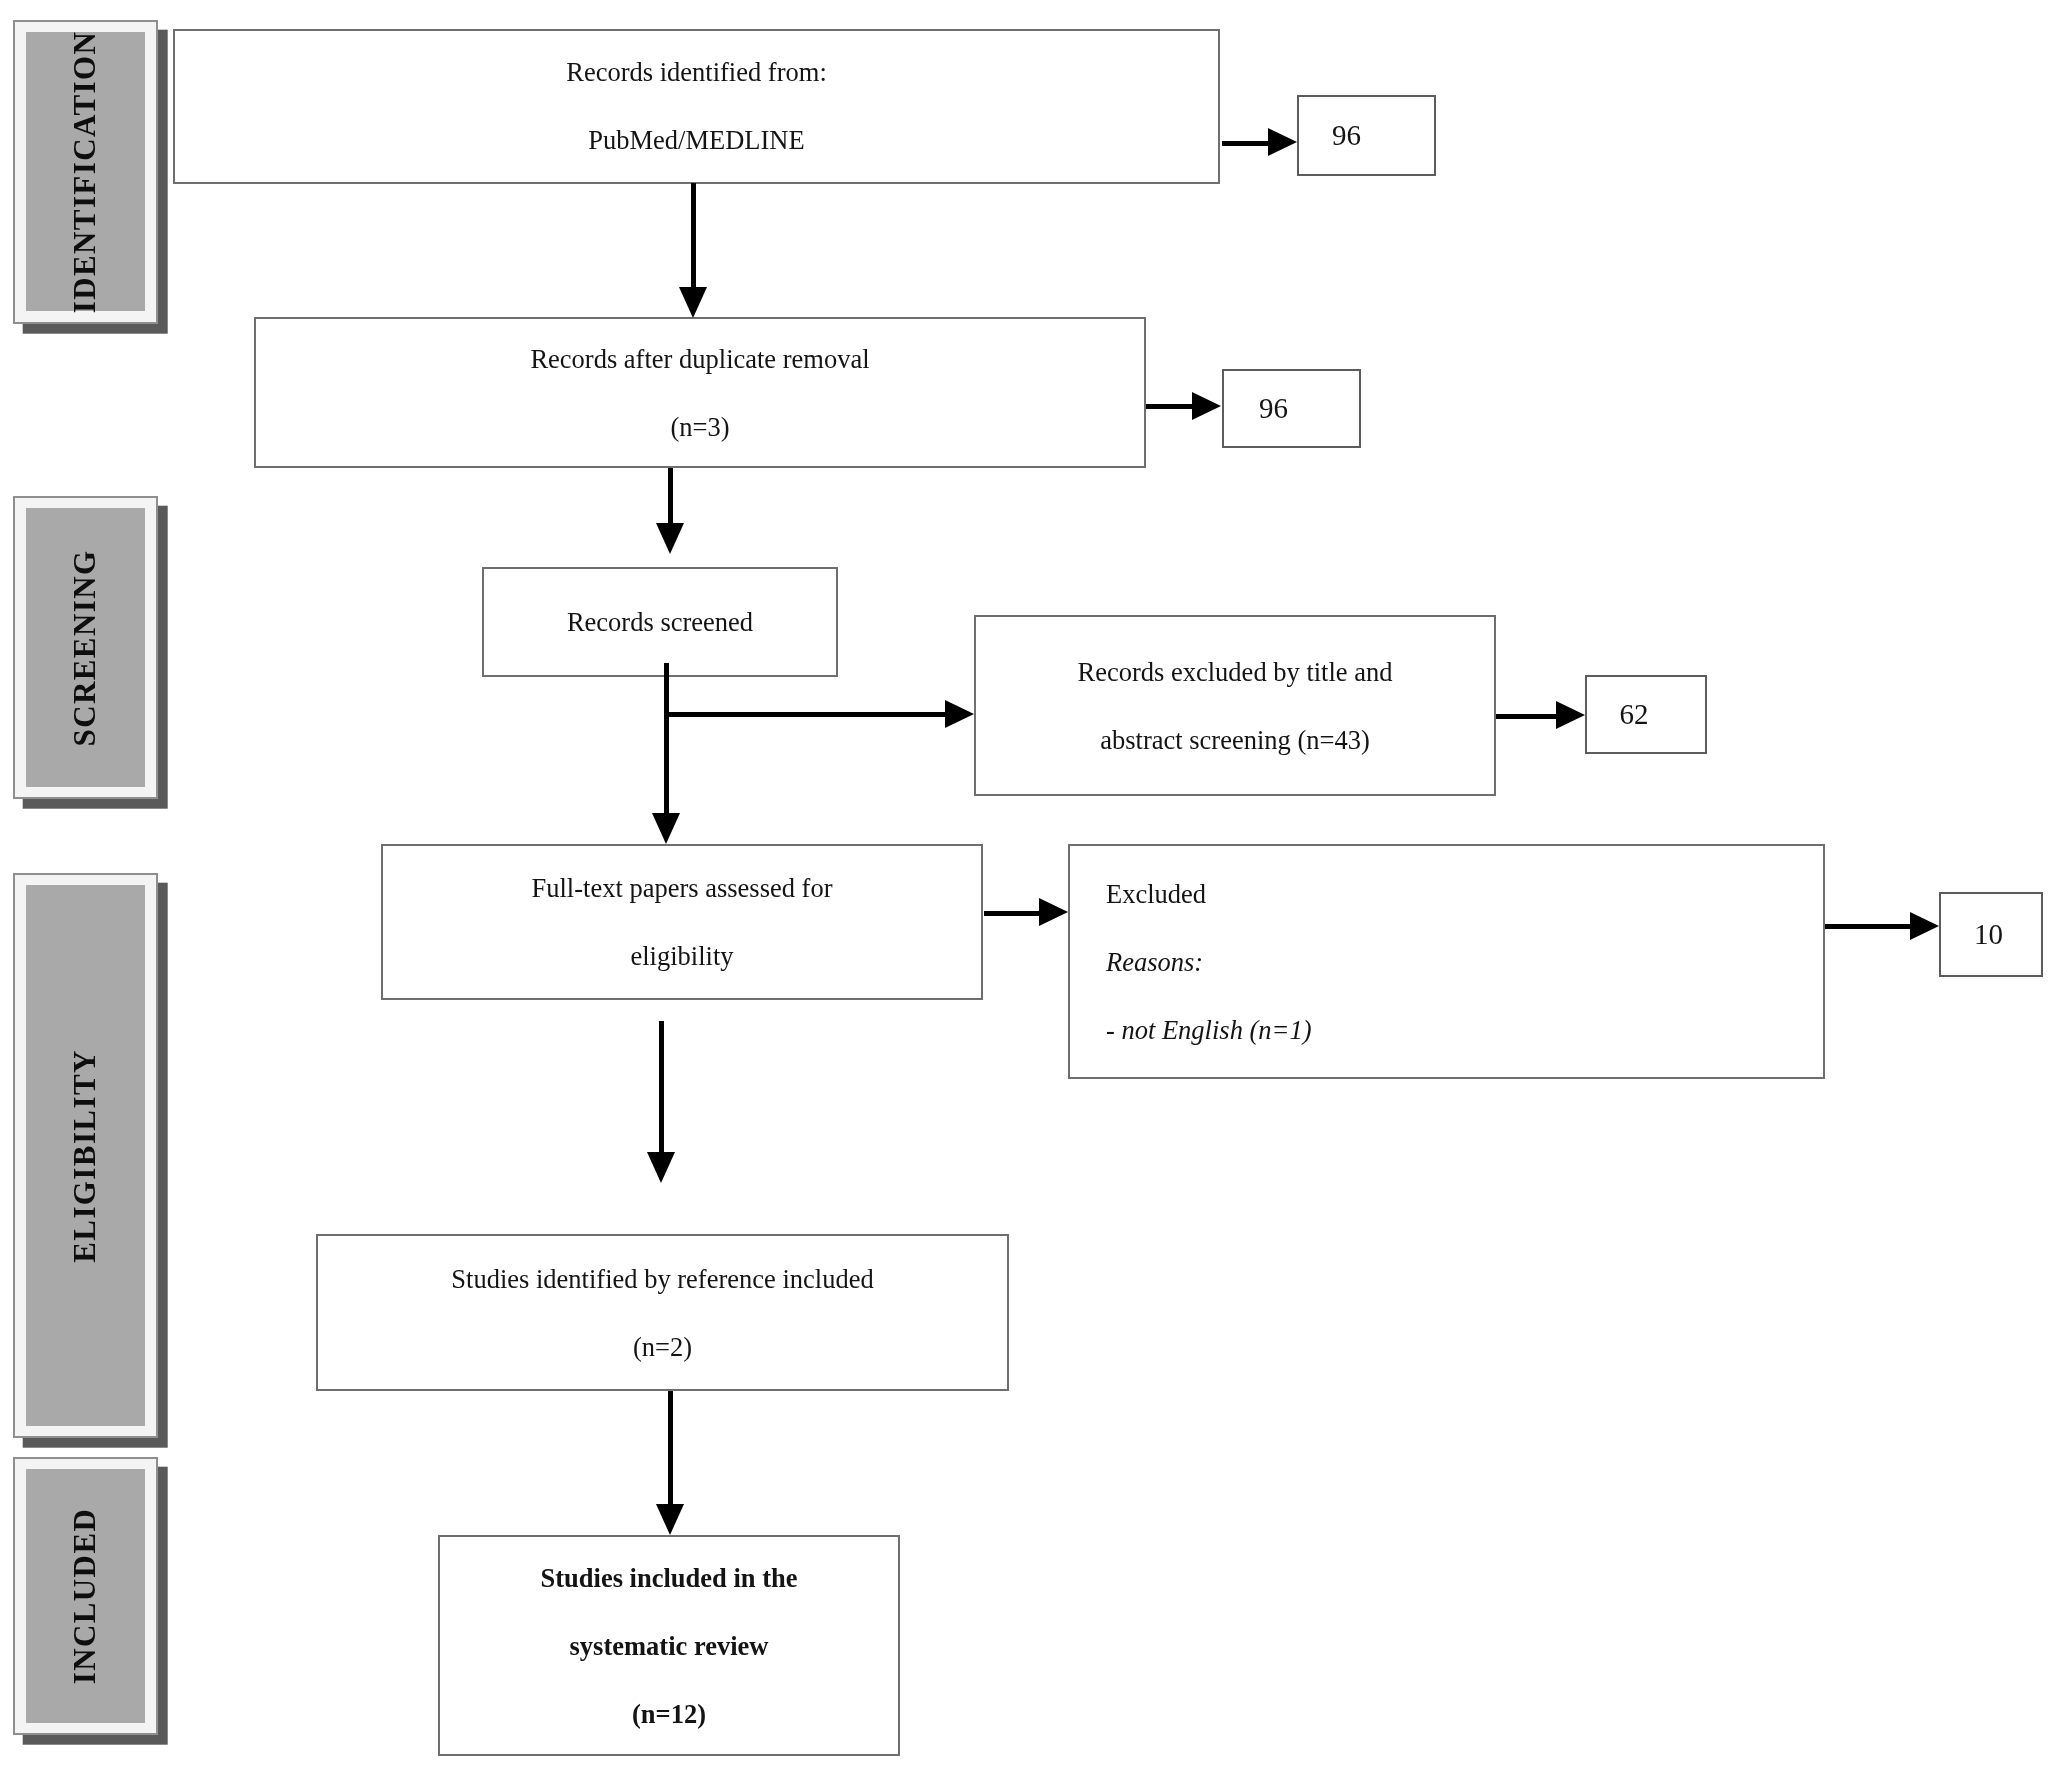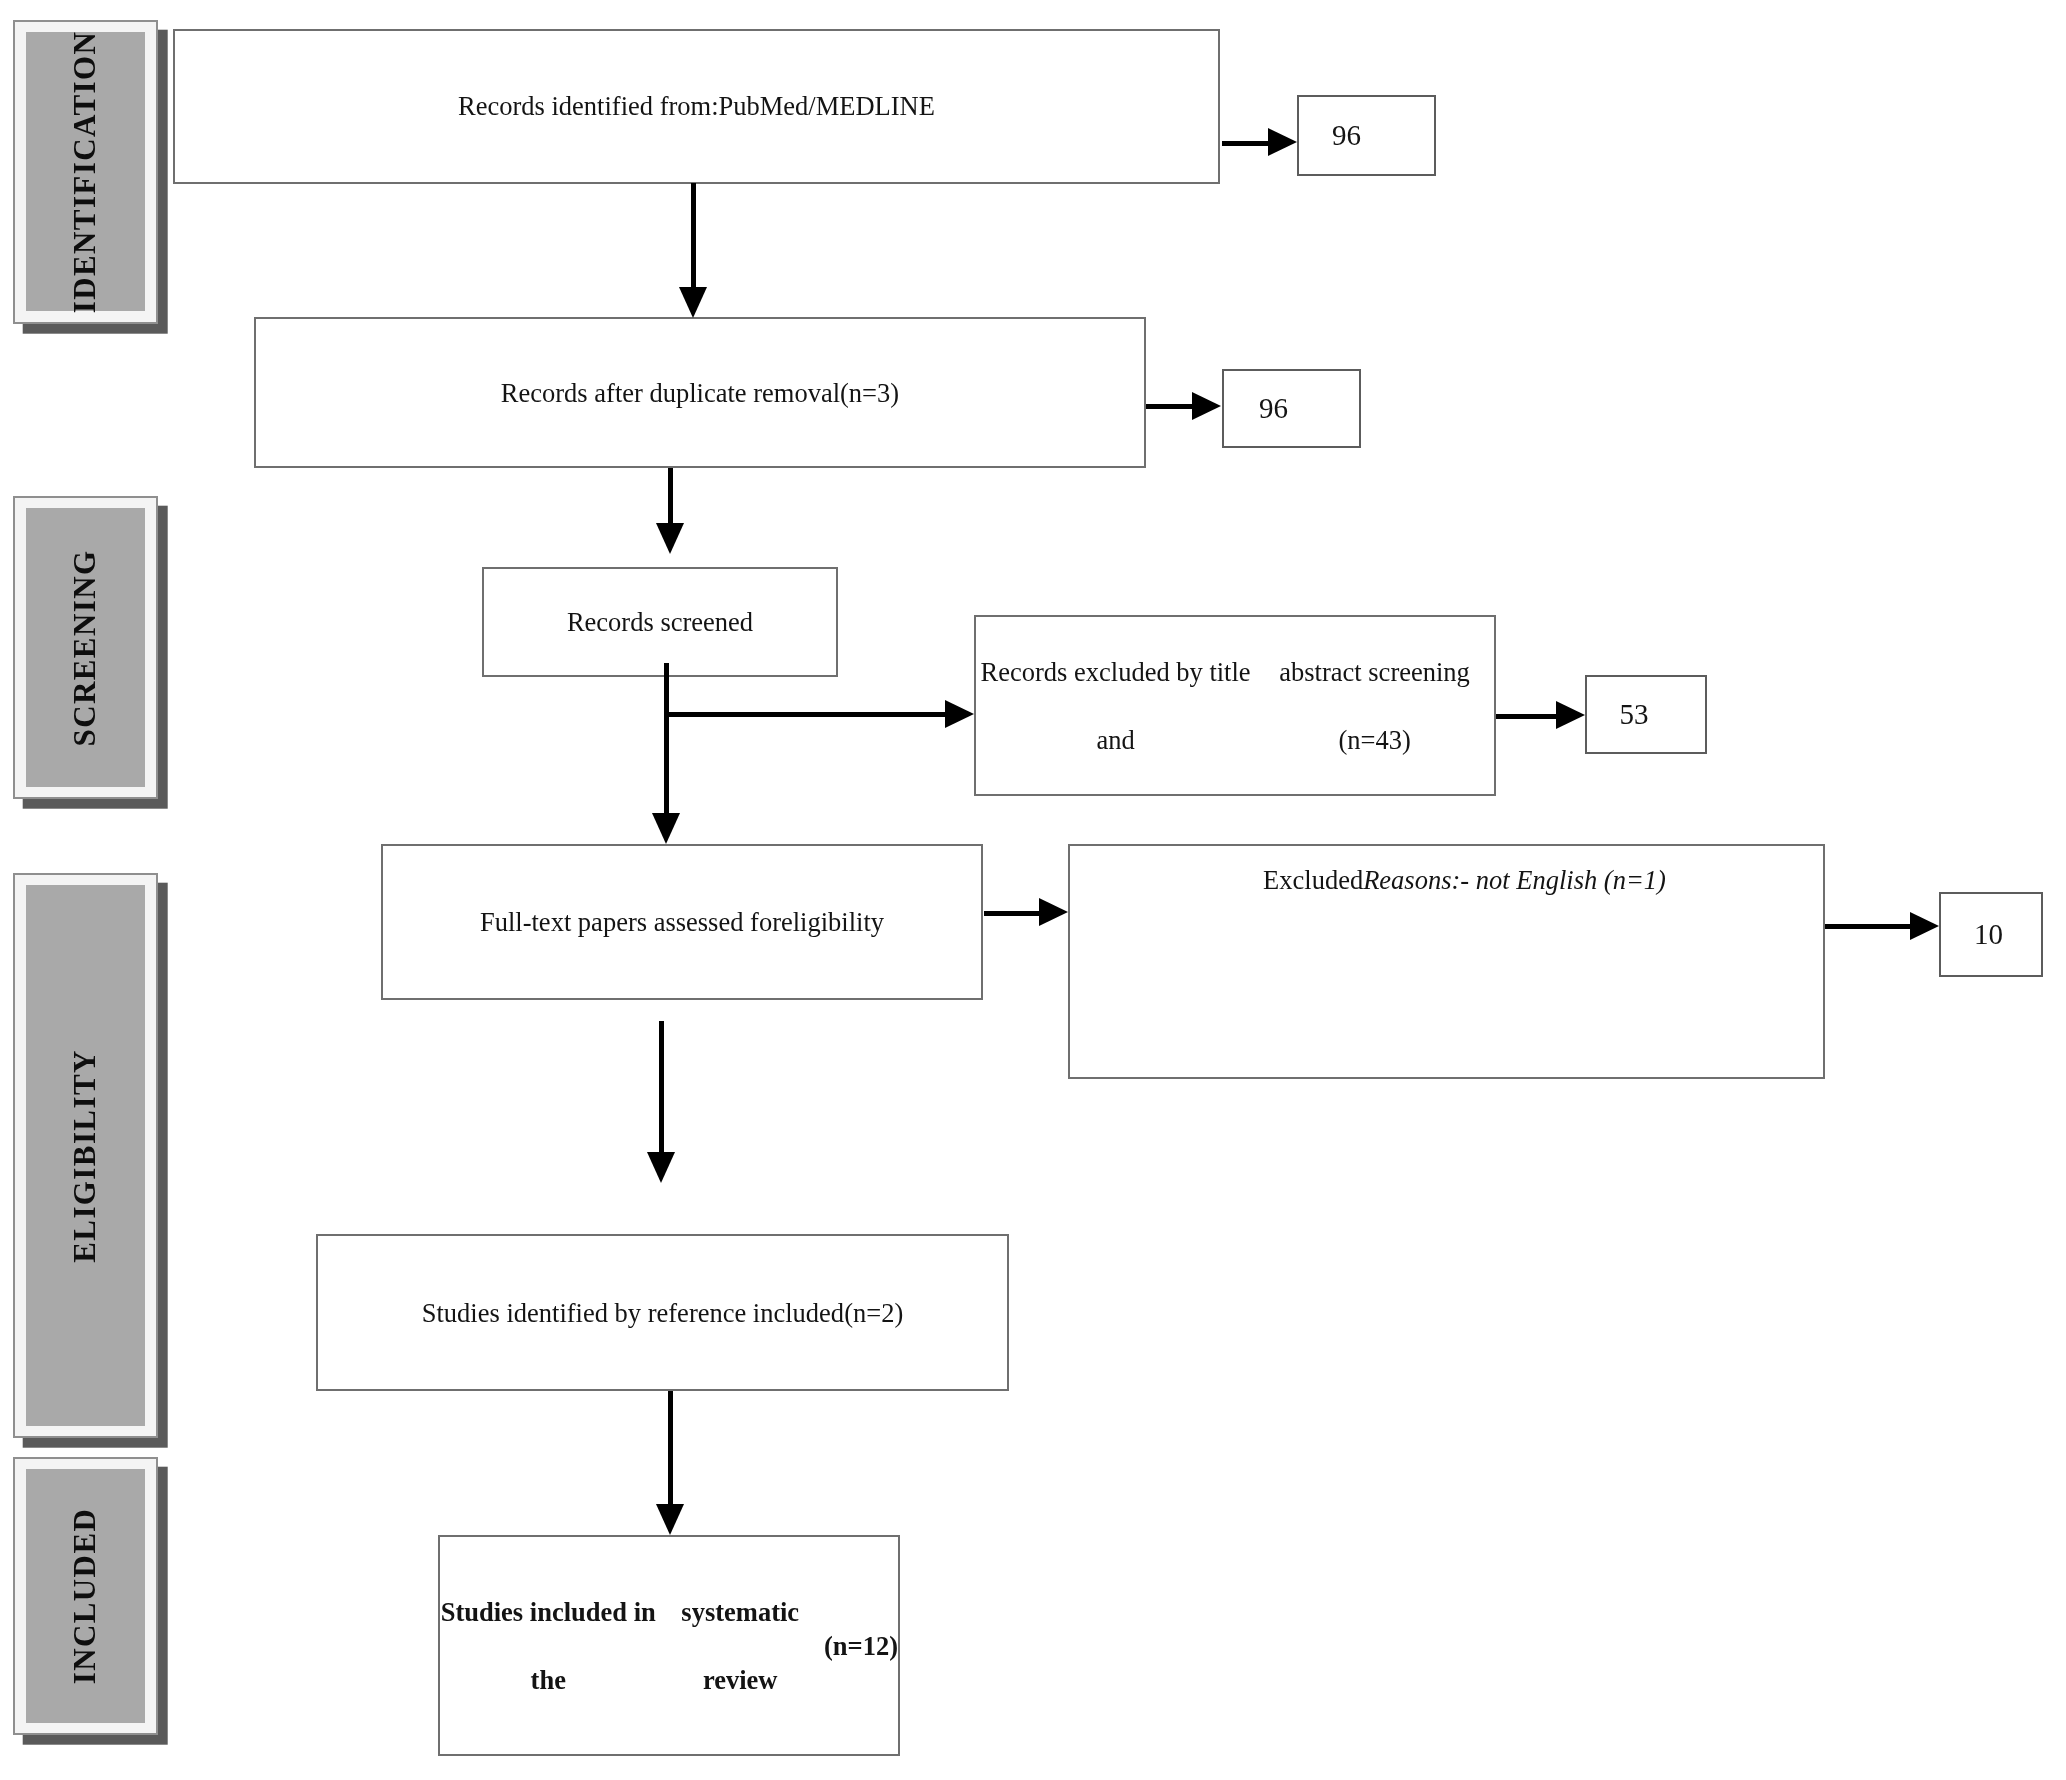--- a/index.html
+++ b/index.html
@@ -31,21 +31,21 @@
     font-size:31px;
     letter-spacing:1.4px;
     color:#0e0e0e;
   }
   
   .fbox{
     position:absolute;
     background:#ffffff;
     border:2.1px solid #6f6f6f;
     box-sizing:border-box;
-    display:flex;flex-direction:row;justify-content:center;align-items:center;
+    display:flex;flex-direction:column;justify-content:center;align-items:center;
     text-align:center;
     font-size:26.5px;
   }
   .fbox .ln{line-height:68px;}
   .fbox.left-align{align-items:flex-start;text-align:left;padding-left:36px;}
   .fbox.bold{font-weight:bold;}
   .ln.italic{font-style:italic;}
   .ln.ul{text-decoration-thickness:2.1px;text-underline-offset:5.6px;}
   
   .count{
@@ -138,21 +138,21 @@
 
   <div class="count" style="left:1297px;top:95px;width:139px;height:81px;padding-right:40px">
     <span>96</span>
   </div>
 
   <div class="count" style="left:1222px;top:369px;width:139px;height:79px;padding-right:36px">
     <span>96</span>
   </div>
 
   <div class="count" style="left:1585px;top:675px;width:122px;height:79px;padding-right:24px">
-    <span>53</span>
+    <span>62</span>
   </div>
 
   <div class="count" style="left:1939px;top:892px;width:104px;height:85px;padding-right:5px">
     <span>10</span>
   </div>
 
   <div class="hline" style="left:1222px;top:141px;width:49px"></div>
   <div class="ah-r" style="left:1268px;top:128px"></div>
 
   <div class="hline" style="left:1146px;top:404px;width:50px"></div>

